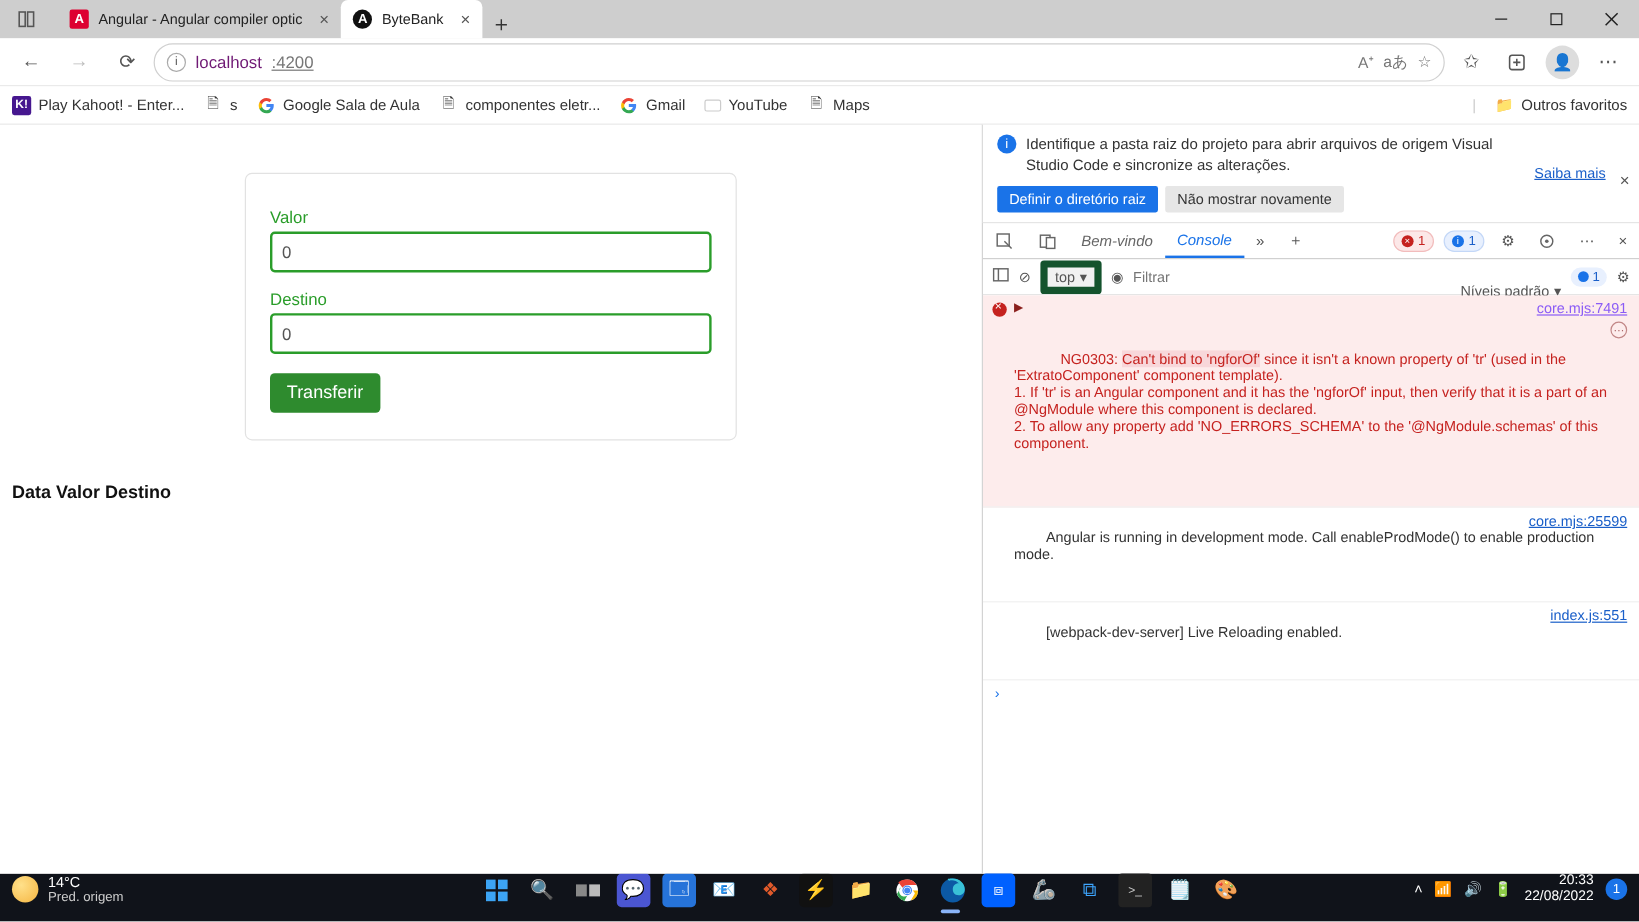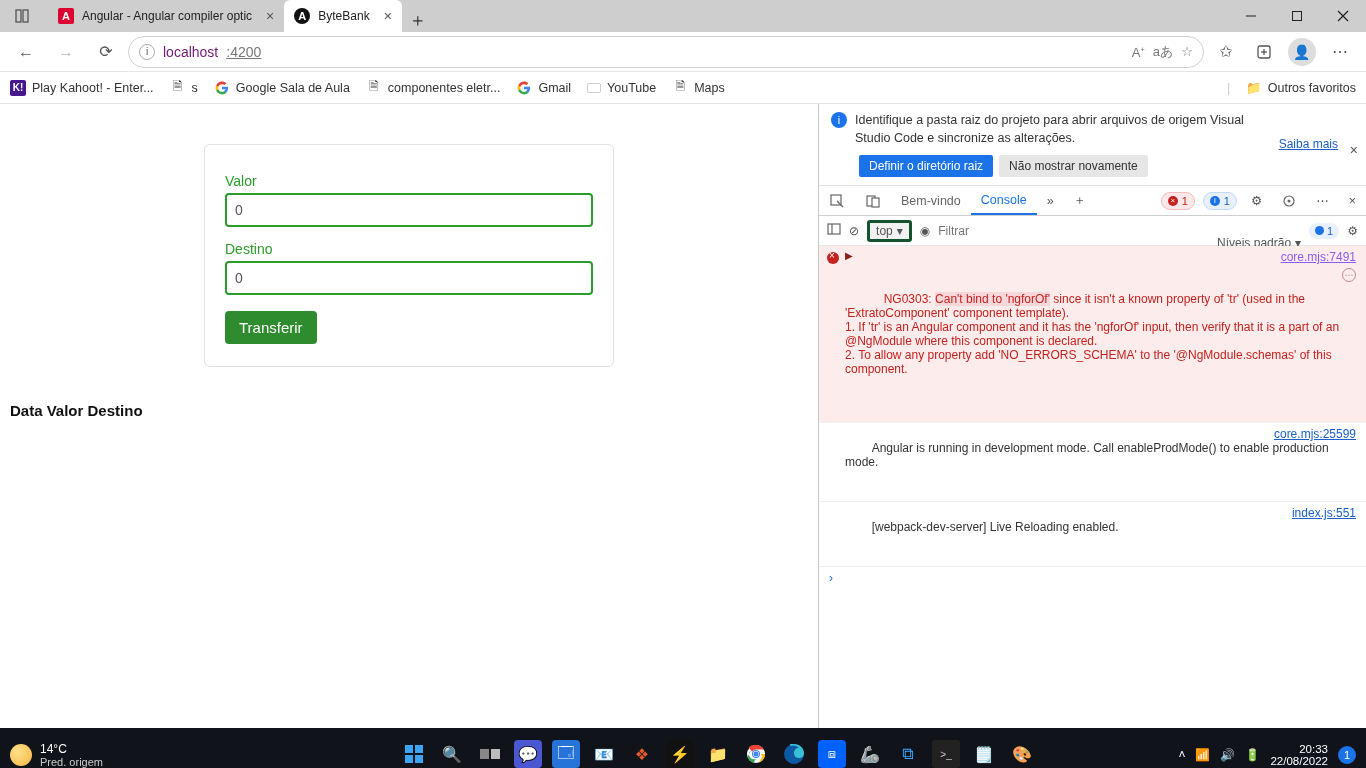--- a/index.html
+++ b/index.html
@@ -50,55 +50,55 @@
   .transfer-btn { margin-top:16px; background:#2e8b2e; color:#fff; border:none; border-radius:4px; padding:8px 14px; font-size:15px; cursor:pointer; }
   .extrato-header { margin-top:35px; font-weight:700; font-size:15px; color:#111; }
 
   
   .dt-banner { background:#fff; padding:8px 10px 8px 12px; font-size:12.5px; color:#333; border-bottom:1px solid #e5e5e5; position:relative;}
   .dt-banner .binfo { display:flex; gap:8px; }
   .dt-banner .info-icon { width:16px; height:16px; border-radius:50%; background:#1a73e8; color:#fff; font-size:11px; display:flex; align-items:center; justify-content:center; flex-shrink:0;}
   .dt-banner .saiba { position:absolute; right:28px; bottom:34px; color:#1a5fc9; text-decoration:underline; font-size:12px;}
   .dt-banner .closeb { position:absolute; right:8px; top:38px; color:#555; font-size:14px;}
   .dt-banner-actions { margin-top:8px; display:flex; gap:6px; }
-  .dt-banner-actions .primary { background:#1a73e8; color:#fff; border:none; padding:4px 10px; border-radius:2px; font-size:12px;margin-left:28px; }
+  .dt-banner-actions .primary { background:#1a73e8; color:#fff; border:none; padding:4px 10px; border-radius:2px; font-size:12px; }
   .dt-banner-actions .secondary { background:#e6e6e6; color:#333; border:none; padding:4px 10px; border-radius:2px; font-size:12px; }
 
   .dt-tabbar { height:30px; border-bottom:1px solid #d0d0d0; display:flex; align-items:stretch; font-size:12.5px; color:#555;}
   .dt-tabbar .tbtn { padding:0 10px; display:flex; align-items:center; justify-content:center; }
-  .dt-tabbar .ttab { padding:0 10px; display:flex; align-items:center; color:#666; }
+  .dt-tabbar .ttab { padding:0 10px; display:flex; align-items:center; color:#666;font-style:italic; }
   .dt-tabbar .ttab.active { color:#1a73e8; border-bottom:2px solid #1a73e8; }
   .dt-tabbar .spacer { flex:1; }
   .dt-tabbar .pill { display:flex; align-items:center; gap:4px; border:1px solid #d0d0d0; border-radius:10px; padding:0 6px; height:18px; font-size:11px; margin:auto 4px;}
   .dt-tabbar .pill.err { background:#fce8e8; color:#c5221f; border-color:#f2bcbc;}
   .dt-tabbar .pill.err .dot{ width:10px;height:10px;border-radius:50%;background:#c5221f;color:#fff;font-size:8px;display:flex;align-items:center;justify-content:center;}
   .dt-tabbar .pill.info { background:#e8f0fe; color:#1a5fc9; border-color:#c3d7f7;}
   .dt-tabbar .pill.info .dot{ width:10px;height:10px;border-radius:50%;background:#1a73e8;color:#fff;font-size:8px;display:flex;align-items:center;justify-content:center;}
 
   .dt-filterbar { height:30px; border-bottom:1px solid #e5e5e5; display:flex; align-items:center; gap:8px; padding:0 8px; font-size:12px; color:#555;}
-  .dt-filterbar .ctx { background:#f1f1f1; border:3px solid #14532d; border-radius:3px; padding:1px 6px; display:flex; align-items:center; gap:4px;}
+  .dt-filterbar .ctx { background:#f1f1f1; border:6px solid #14532d; border-radius:3px; padding:1px 6px; display:flex; align-items:center; gap:4px;}
   .dt-filterbar input { flex:1; border:none; outline:none; font-size:12px; color:#555; min-width:60px;}
   .dt-filterbar .levels { display:flex; align-items:flex-end; gap:4px;margin-top:24px; }
   .dt-filterbar .pill2 { background:#e8f0fe; color:#1a5fc9; border-radius:9px; padding:0 6px; height:16px; font-size:11px; display:flex; align-items:center; gap:3px;}
   .dt-filterbar .pill2 .dot{width:9px;height:9px;border-radius:50%;background:#1a73e8;}
 
   .dt-console { flex:1; overflow:auto; font-family: Consolas, "Courier New", monospace; font-size:12px; }
   .cmsg { padding:4px 10px 4px 26px; border-bottom:1px solid #f0f0f0; position:relative; white-space:pre-wrap; word-break:break-word;}
   .cmsg .src { position:absolute; right:10px; top:4px; color:#8b5cf6; text-decoration:underline; }
   .cmsg.err { background:#fdecec; color:#c5221f; }
   .cmsg.err::before { content:""; position:absolute; left:8px; top:6px; width:12px; height:12px; border-radius:50%; background:#c5221f; }
   .cmsg.err .x { position:absolute; left:10px; top:4px; color:#fff; font-size:10px; }
   .cmsg.err .hl { background:#f8d7da; }
   .cmsg.err .feedback { position:absolute; right:10px; top:22px; width:14px; height:14px; border:1px solid #c28787; border-radius:50%; color:#a66; font-size:9px; display:flex; align-items:center; justify-content:center;}
   .cmsg.log { color:#333; }
   .cmsg.log .lsrc { color:#1a5fc9; text-decoration:underline; position:absolute; right:10px; top:4px;}
   .prompt-line { padding:4px 10px; color:#1a73e8; font-family:Consolas,monospace; }
 
   
-  .taskbar { height:40px; background:#10131a; display:flex; align-items:flex-end; color:#fff; font-size:12px; }
+  .taskbar { height:40px; background:#10131a; display:flex; align-items:flex-start; color:#fff; font-size:12px; }
   .tb-left { display:flex; align-items:center; gap:8px; padding-left:10px; width:300px;}
   .weather-icon { width:22px; height:22px; border-radius:50%; background:radial-gradient(circle at 35% 35%, #ffe08a, #f5b642); }
   .tb-center { flex:1; display:flex; align-items:center; justify-content:center; gap:10px; }
   .tb-ico { width:28px; height:28px; border-radius:4px; display:flex; align-items:center; justify-content:center; font-size:16px; }
   .tb-right { width:230px; display:flex; align-items:center; justify-content:flex-end; gap:10px; padding-right:10px;}
   .tb-time { text-align:right; line-height:1.1; font-size:11.5px;}
   .notif-badge { width:18px; height:18px; border-radius:9px; background:#1a73e8; color:#fff; font-size:11px; display:flex; align-items:center; justify-content:center;}
 
   
   .ang-ico { background:#dd0031; color:#fff; border-radius:2px; font-weight:bold; }

